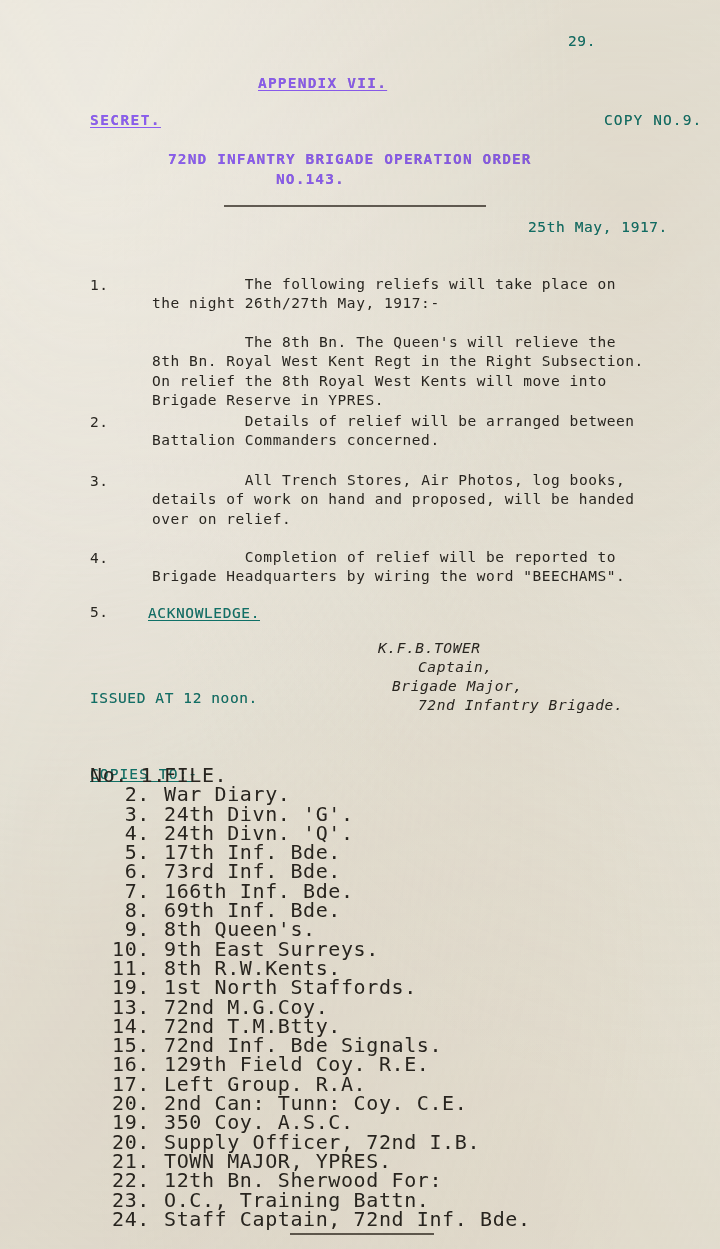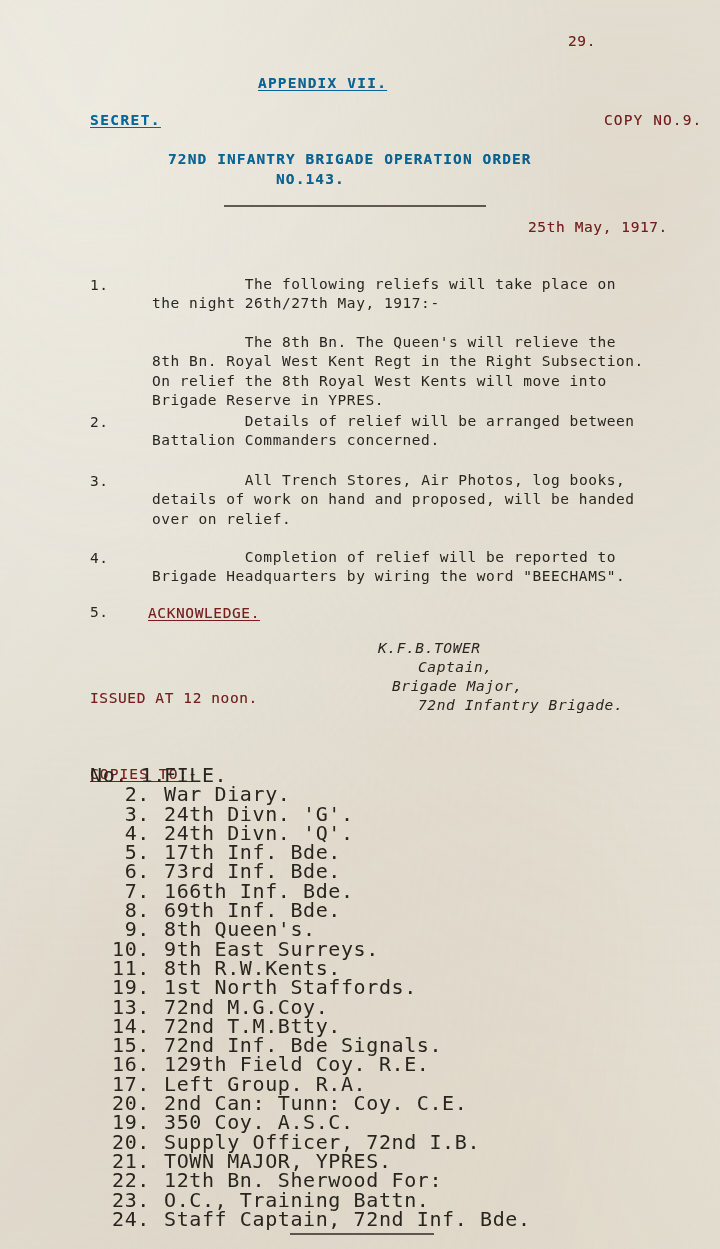--- a/index.html
+++ b/index.html
@@ -32,26 +32,26 @@
   .page {
     position: absolute;
     inset: 0;
   }
   .tx {
     position: absolute;
     white-space: pre;
     letter-spacing: 0.6px;
     font-size: 14.5px;
     line-height: 19px;
-    color: #7f1d1d;
+    color: #0f766e;
     text-shadow: 0 0 0.6px rgba(60,55,48,0.45);
   }
   .bold {
     font-weight: bold;
-    color: #0369a1;
+    color: #8b5cf6;
   }
   .ul {
     text-decoration: underline;
     text-underline-offset: 2px;
     text-decoration-thickness: 1px;
   }
   .rule {
     position: absolute;
     background: #4a443c;
     height: 2px;

